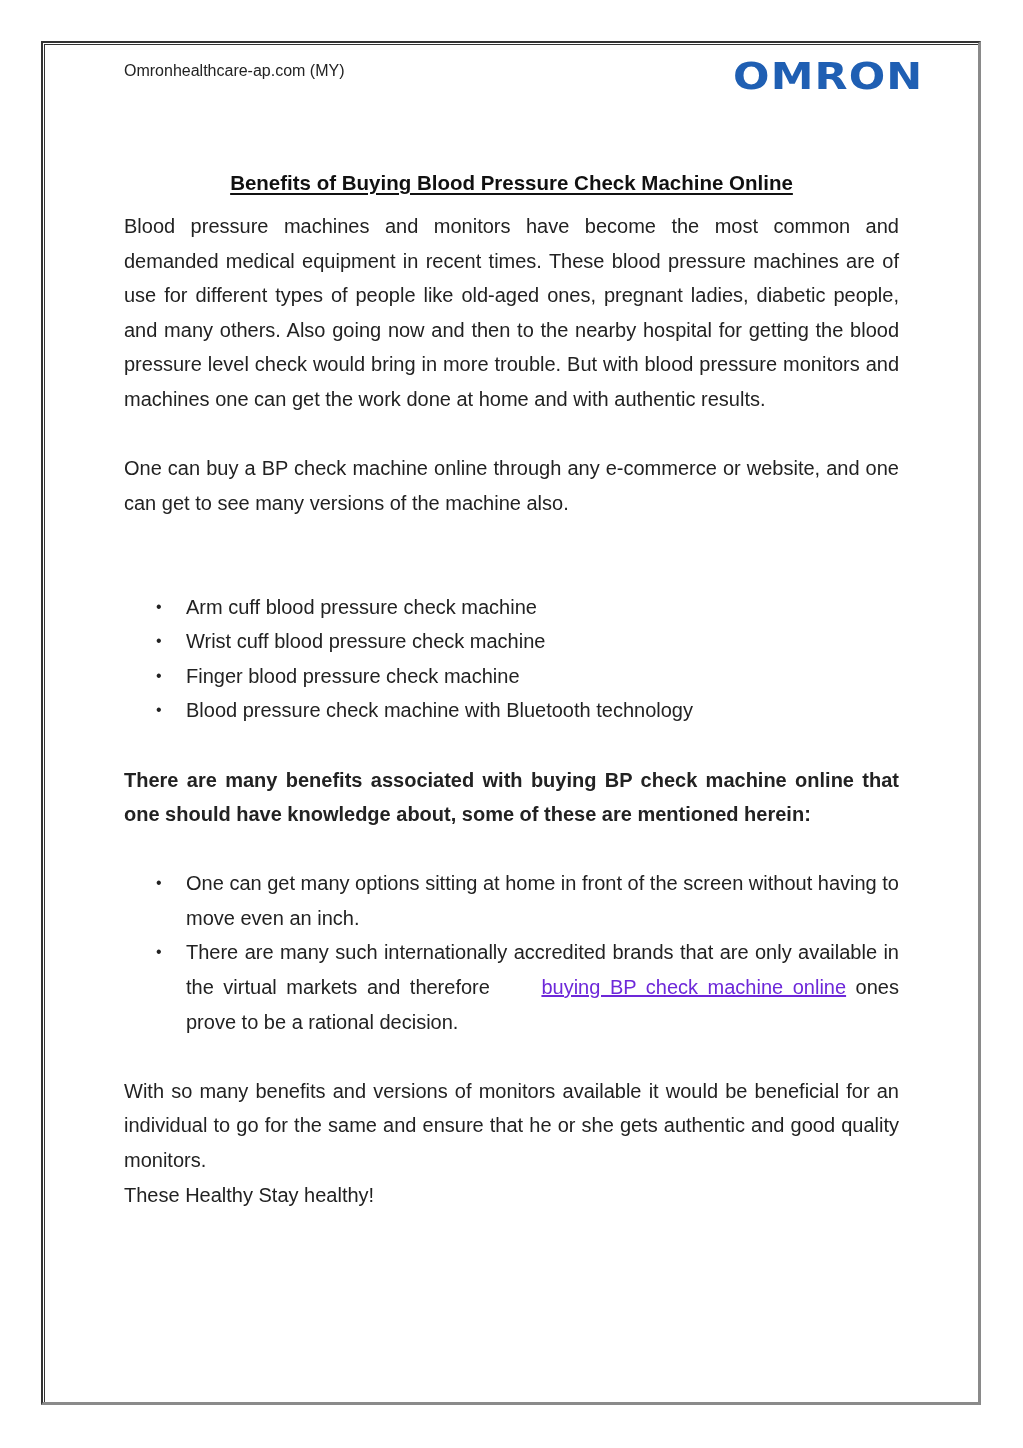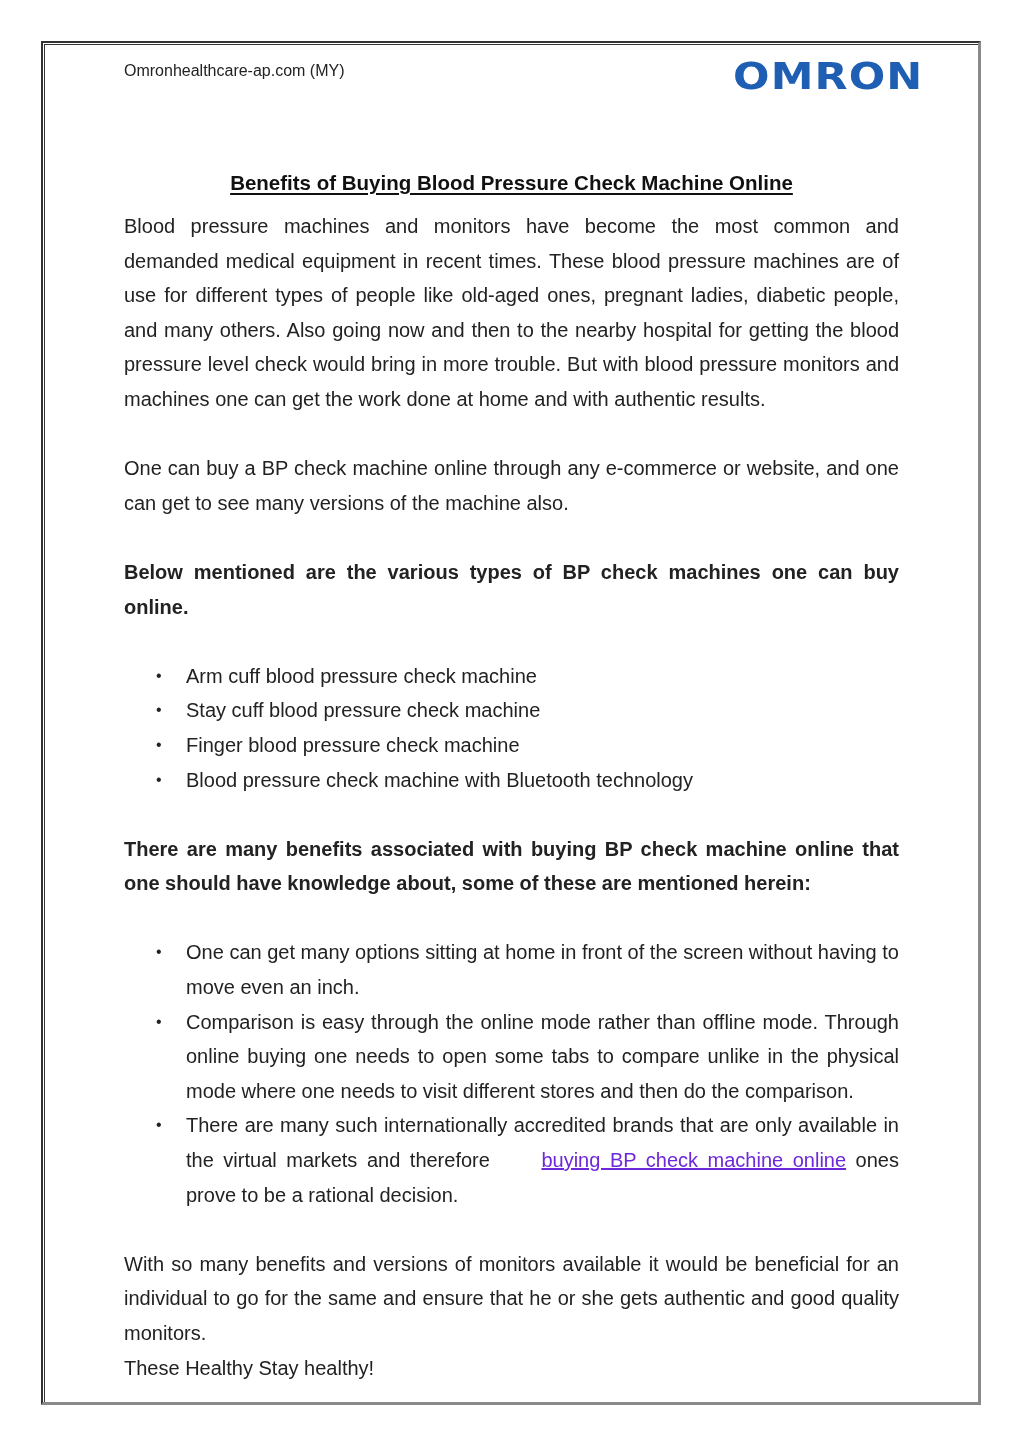--- a/index.html
+++ b/index.html
@@ -35,32 +35,30 @@
 <div class="header-site">Omronhealthcare-ap.com (MY)</div>
 <div class="logo">OMRON</div>
 
 <div class="title"><span>Benefits of Buying Blood Pressure Check Machine Online</span></div>
 
 <div class="body-area">
   <p>Blood pressure machines and monitors have become the most common and demanded medical equipment in recent times. These blood pressure machines are of use for different types of people like old-aged ones, pregnant ladies, diabetic people, and many others. Also going now and then to the nearby hospital for getting the blood pressure level check would bring in more trouble. But with blood pressure monitors and machines one can get the work done at home and with authentic results.</p>
   <div class="gap"></div>
   <p>One can buy a BP check machine online through any e-commerce or website, and one can get to see many versions of the machine also.</p>
   <div class="gap"></div>
-  <p class="bold">Below mentioned are the various types of BP check machines one can buy online.</p>
   <div class="gap"></div>
   <ul>
     <li>Arm cuff blood pressure check machine</li>
-    <li>Stay cuff blood pressure check machine</li>
+    <li>Wrist cuff blood pressure check machine</li>
     <li>Finger blood pressure check machine</li>
     <li>Blood pressure check machine with Bluetooth technology</li>
   </ul>
   <div class="gap"></div>
   <p class="bold">There are many benefits associated with buying BP check machine online that one should have knowledge about, some of these are mentioned herein:</p>
   <div class="gap"></div>
   <ul>
     <li>One can get many options sitting at home in front of the screen without having to move even an inch.</li>
-    <li>Comparison is easy through the online mode rather than offline mode. Through online buying one needs to open some tabs to compare unlike in the physical mode where one needs to visit different stores and then do the comparison.</li>
     <li><span>There are many such internationally accredited brands that are only available in the virtual markets and therefore </span><a class="link" href="#">buying BP check machine online</a><span> ones prove to be a rational decision.</span></li>
   </ul>
   <div class="gap"></div>
   <p>With so many benefits and versions of monitors available it would be beneficial for an individual to go for the same and ensure that he or she gets authentic and good quality monitors.</p>
   <p style="line-height:34px;">These Healthy Stay healthy!</p>
 </div>
 
 </body></html>

